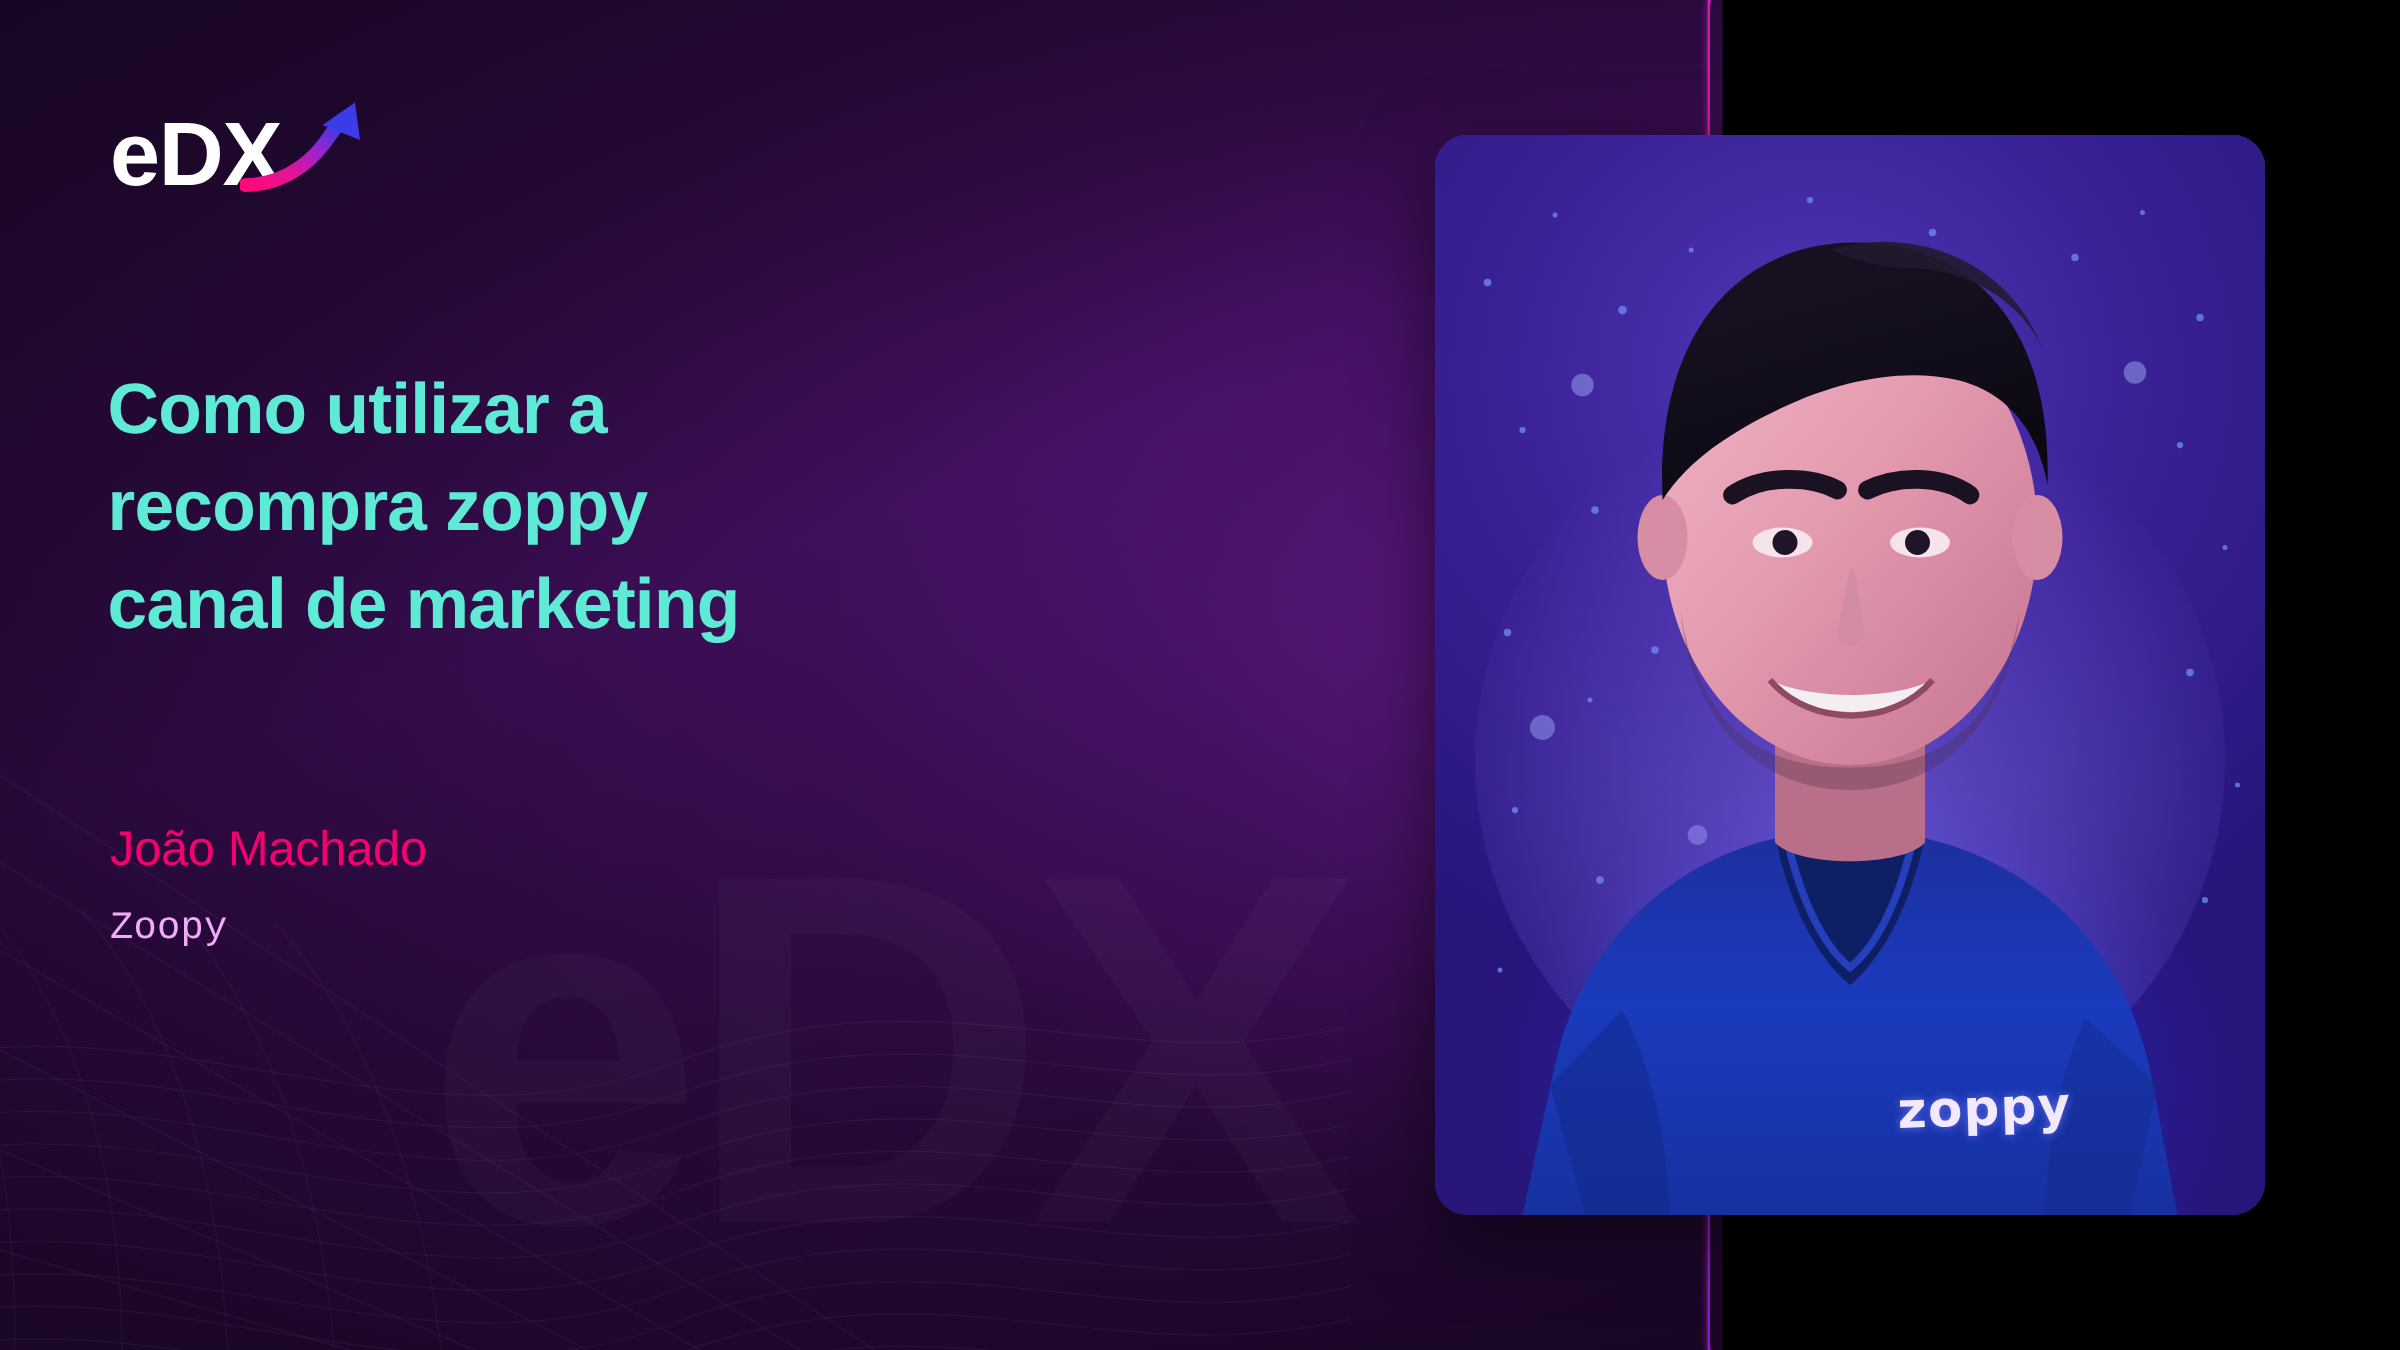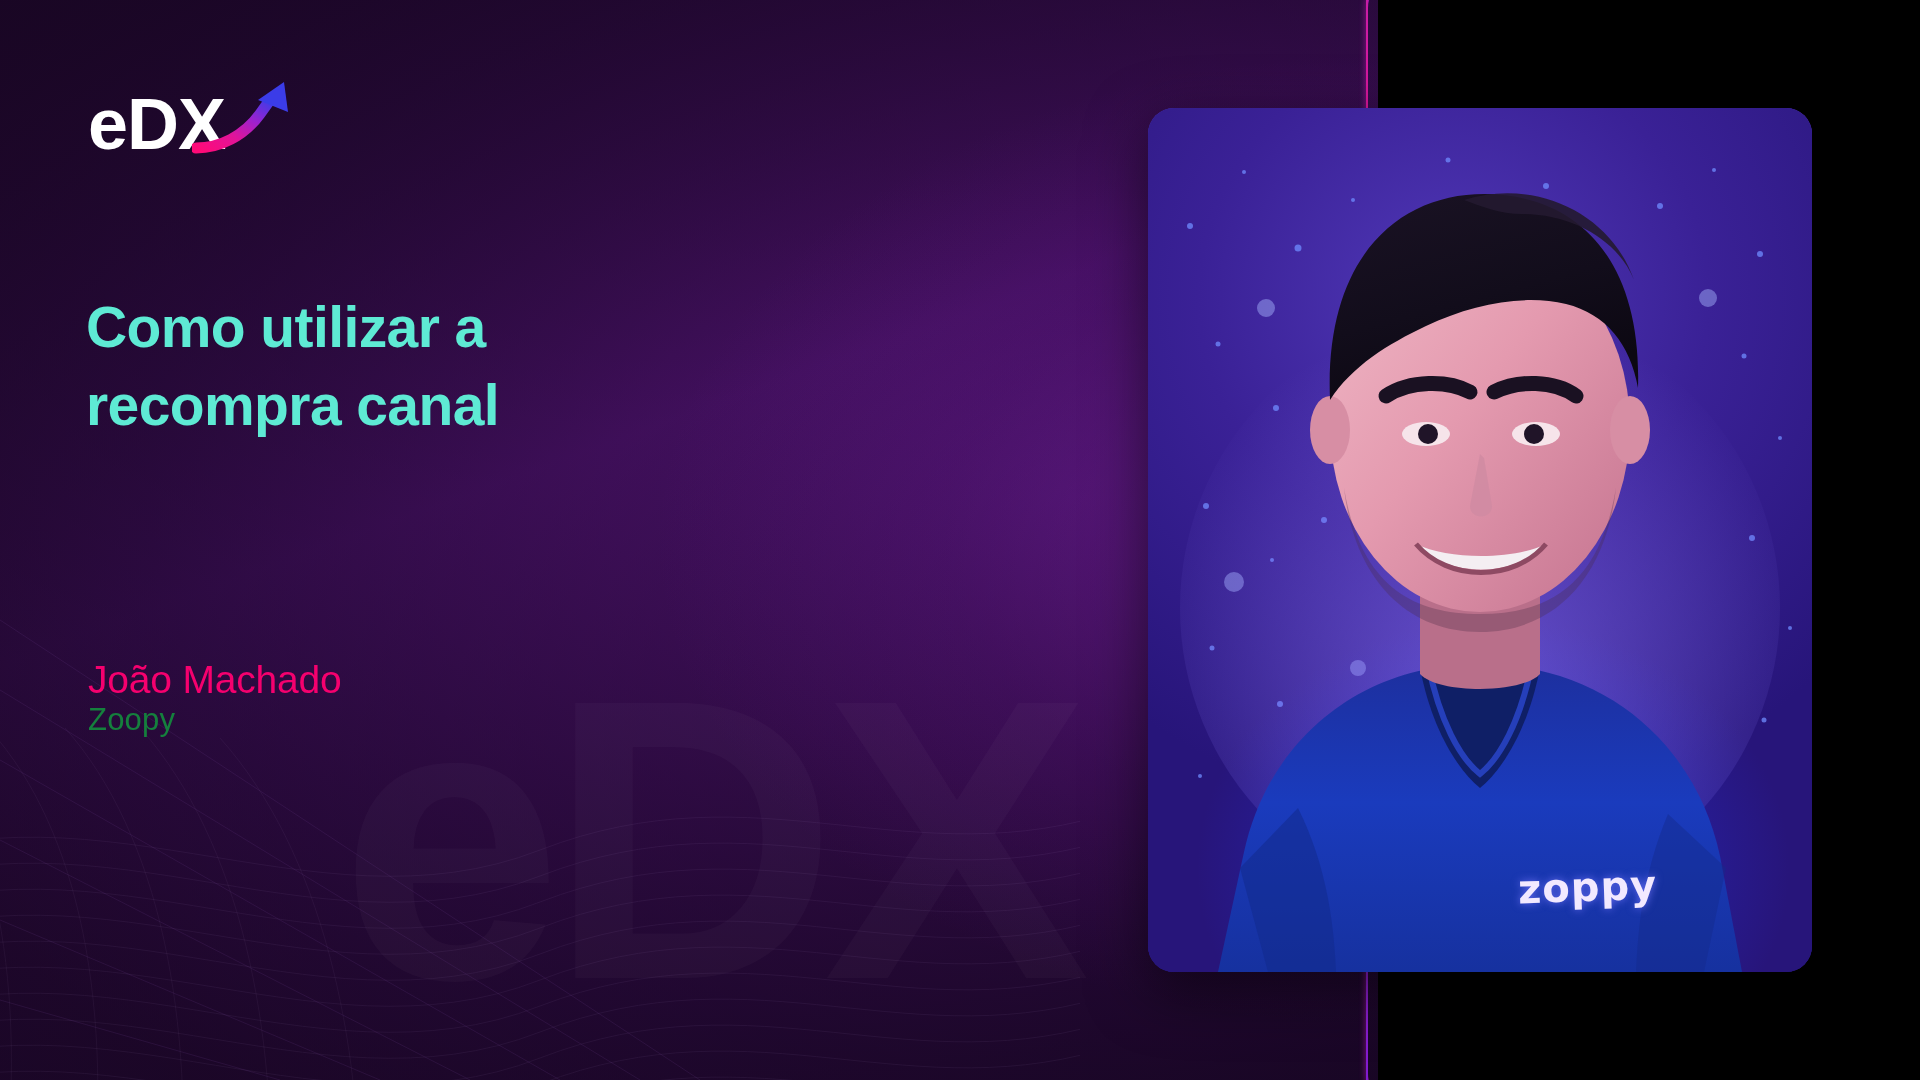--- a/index.html
+++ b/index.html
@@ -96,24 +96,24 @@
   }
   .headline .ln{ display:block; }
 
   .speaker-name{
     position:absolute; left:88px; top:658px;
     font-size:39px; font-weight:400; letter-spacing:-.2px;
     color:#f5006e;
     font-family:"Liberation Sans",sans-serif;
   }
   .speaker-company{
-    position:absolute; left:88px; top:702px;
+    position:absolute; left:88px; top:725px;
     font-size:31px; font-weight:400; letter-spacing:.2px;
-    color:#15803d;
-    font-family:Liberation Sans, sans-serif;
+    color:#f0abfc;
+    font-family:Liberation Mono, monospace;
   }
 
   
   .photo-card{
     position:absolute; left:1148px; top:108px;
     width:664px; height:864px;
     border-radius:26px;
     overflow:hidden;
     background:#2b1568;
     box-shadow:0 18px 60px rgba(0,0,0,.55);
@@ -198,21 +198,22 @@
           <stop offset="100%" stop-color="#3b3ce8"></stop>
         </linearGradient>
       </defs>
       <path d="M4,70 C 28,70 52,58 68,36 L 78,22" fill="none" stroke="url(#arrowGrad)" stroke-width="11" stroke-linecap="round"></path>
       <path d="M92,4 L 96,34 L 66,22 Z" fill="#3b3ce8"></path>
     </svg>
   </div>
 
   <h1 class="headline">
     <span class="ln">Como utilizar a</span>
-    <span class="ln">recompra canal</span>
+    <span class="ln">recompra zoppy</span>
+    <span class="ln">canal de marketing</span>
   </h1>
 
   <div class="speaker-name">João Machado</div>
   <div class="speaker-company">Zoopy</div>
 
   <div class="photo-card">
     <div class="photo-sky"></div>
 
     <svg class="photo-stars" viewBox="0 0 664 864" preserveAspectRatio="none">
       <g fill="#6f8cff" opacity="0.75">

